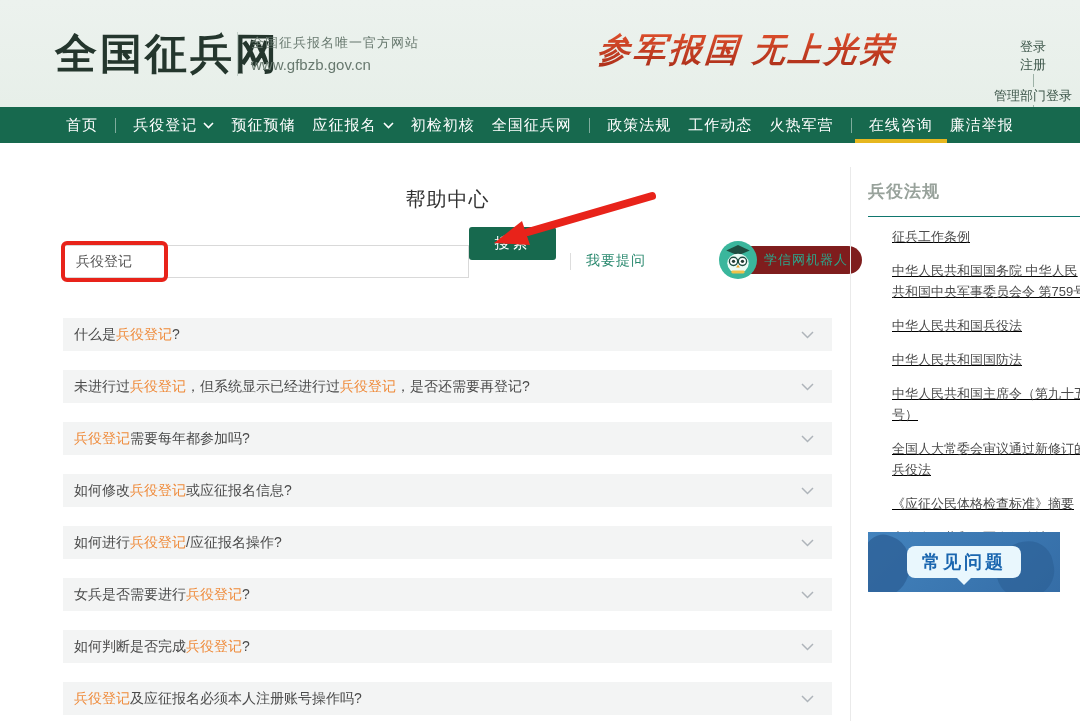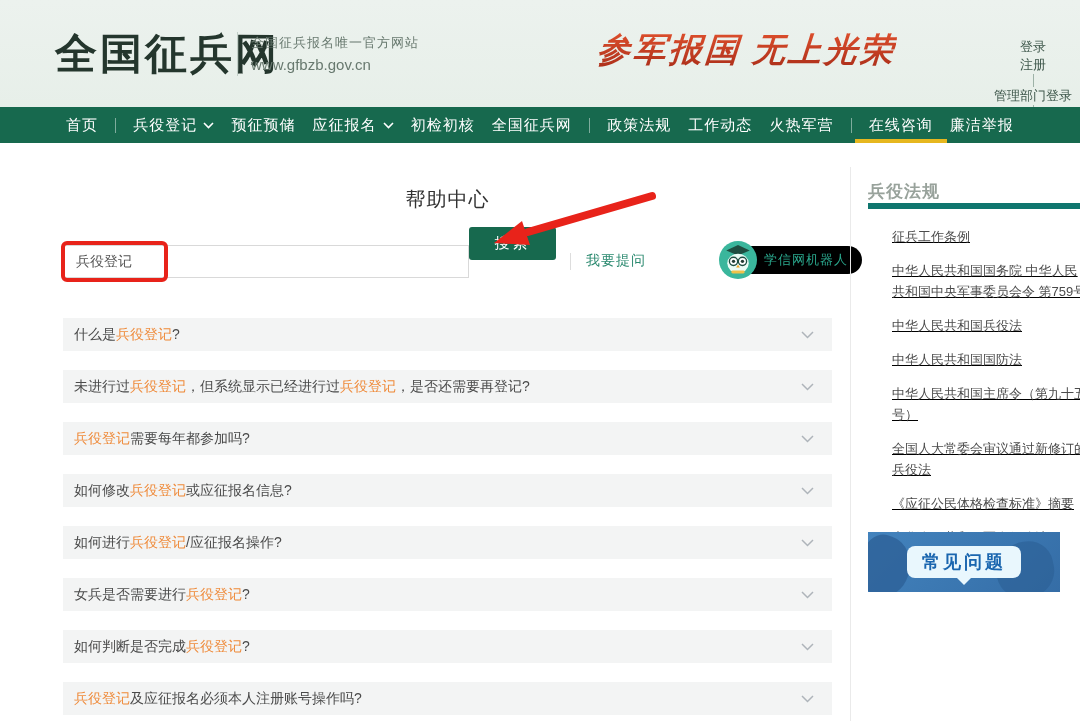--- a/index.html
+++ b/index.html
@@ -42,35 +42,35 @@
     font-family:"Liberation Sans", sans-serif; outline:none; }
   .search-btn { position:absolute; left:469px; top:227px; width:87px; height:33px;
     background:#17694e; color:#ffffff; font-size:15px; border:none; border-radius:3px;
     letter-spacing:3px; cursor:pointer; font-family:Liberation Serif, serif; }
   .vsep { position:absolute; left:570px; top:253px; width:1px; height:17px; background:#ddd; }
   .ask-link { position:absolute; left:586px; top:252px; font-size:14px; color:#2c8a70;
     text-decoration:none; letter-spacing:1px; cursor:pointer; }
 
   .robot-badge { position:absolute; left:722px; top:246px; height:28px; cursor:pointer; }
   .robot-pill { display:flex; align-items:center; height:28px; border-radius:14px;
-    background:#000000; padding:0 14px 0 42px; font-size:13px; color:#2aa88d; letter-spacing:1px; }
+    background:#7f1d1d; padding:0 14px 0 42px; font-size:13px; color:#2aa88d; letter-spacing:1px; }
   .robot-avatar { position:absolute; left:-3px; top:-5px; width:38px; height:38px; }
 
   
   .faq-list { position:absolute; left:63px; top:318px; width:769px; }
   .faq-item { display:flex; justify-content:space-between; align-items:center; height:33px;
     margin-bottom:19px; background:#f3f4f4; padding:0 18px 0 11px; cursor:pointer; }
   .faq-text { font-size:14px; color:#4a4a4a; white-space:nowrap; }
   .faq-text .hl { color:#ef8b3b; }
   .faq-chev { display:flex; align-items:center; }
 
   
   .side-divider { position:absolute; left:850px; top:167px; width:1px; height:554px; background:#eaeaea; }
   .side-title { position:absolute; left:868px; top:180px; width:212px; font-size:17px;
-    color:#98a29b; letter-spacing:1px; padding-bottom:0; border-bottom:6px solid #0f766e; }
+    color:#98a29b; letter-spacing:1px; padding-bottom:13px; border-bottom:1px solid #0f766e; }
   .side-links { position:absolute; left:892px; top:226px; width:198px;text-decoration:underline; }
   .side-link { display:block; font-size:13px; color:#4b4b4b; line-height:1.62;
     margin-bottom:13px; text-decoration:none; cursor:pointer; }
   .side-banner { position:absolute; left:868px; top:532px; width:192px; height:60px;
     background:linear-gradient(135deg,#4383bd 0%,#3a76b0 60%,#356da6 100%);
     display:flex; align-items:center; justify-content:center; overflow:hidden; cursor:pointer; }
   .side-banner::before { content:""; position:absolute; left:-8px; top:4px; width:50px; height:60px;
     background:#2c5f95; border-radius:40% 60% 50% 50%; opacity:.75; transform:rotate(18deg); }
   .side-banner::after { content:""; position:absolute; right:6px; top:10px; width:58px; height:56px;
     background:#2c5f95; border-radius:55% 45% 50% 50%; opacity:.6; transform:rotate(-12deg); }

